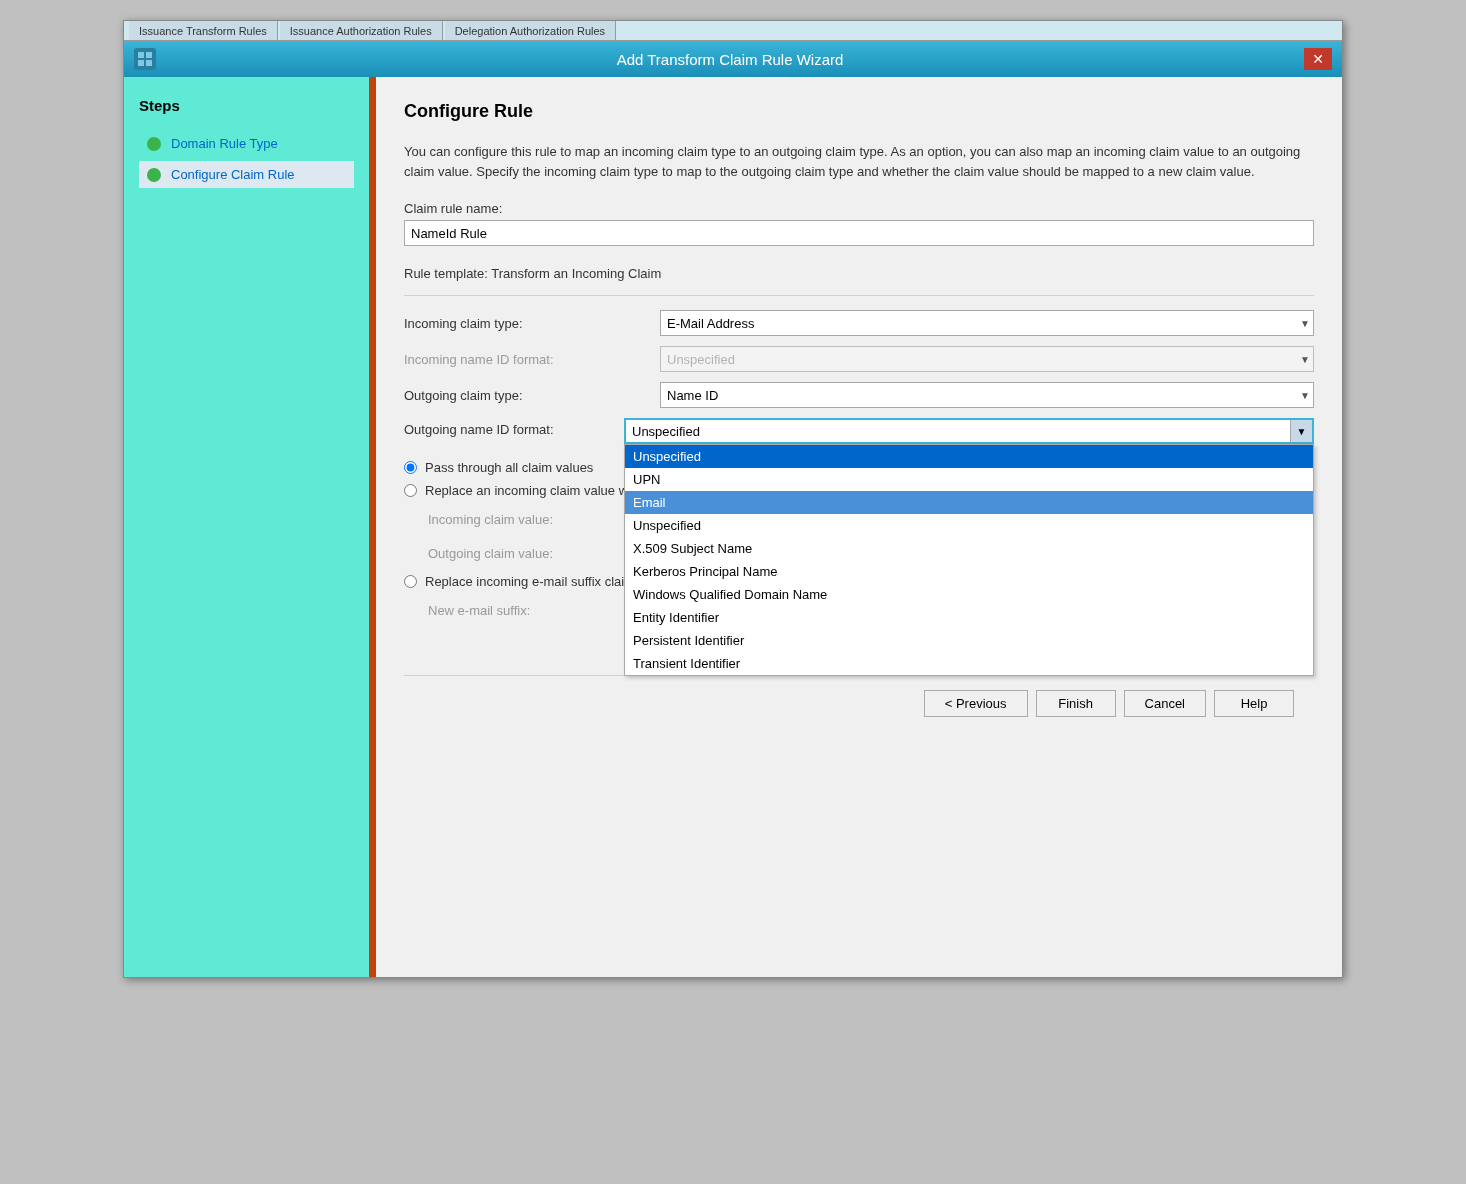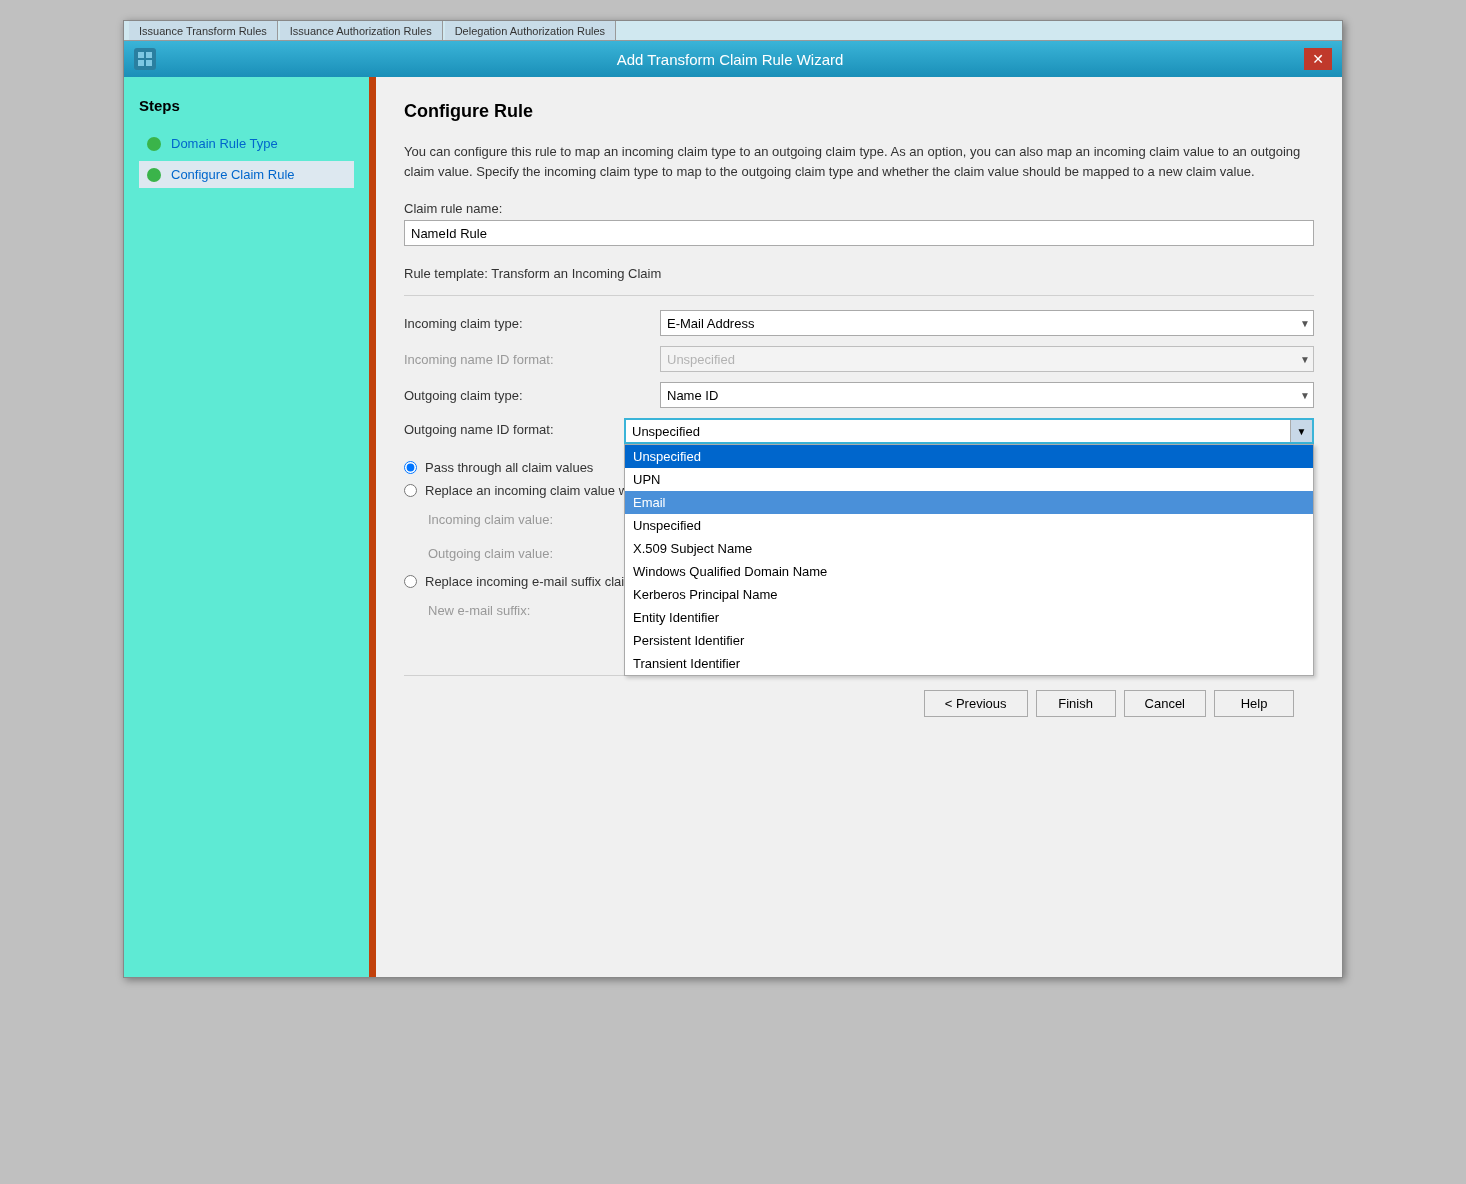--- a/index.html
+++ b/index.html
@@ -409,22 +409,22 @@
           <div class="dropdown-field">
             <span class="dropdown-field-text">Unspecified</span>
             <div class="dropdown-field-arrow">▼</div>
           </div>
           <div class="dropdown-list">
             <div class="dropdown-item selected-item">Unspecified</div>
             <div class="dropdown-item">UPN</div>
             <div class="dropdown-item" style="background:#4a90d9;color:white;">Email</div>
             <div class="dropdown-item">Unspecified</div>
             <div class="dropdown-item">X.509 Subject Name</div>
+            <div class="dropdown-item">Kerberos Principal Name</div>
             <div class="dropdown-item">Windows Qualified Domain Name</div>
-            <div class="dropdown-item">Kerberos Principal Name</div>
             <div class="dropdown-item">Entity Identifier</div>
             <div class="dropdown-item">Persistent Identifier</div>
             <div class="dropdown-item">Transient Identifier</div>
           </div>
         </div>
       </div>
 
       <div class="radio-group" style="margin-top: 16px;">
         <div class="radio-row">
           <input type="radio" name="claim-action" id="radio-passthrough" checked="" style="">

